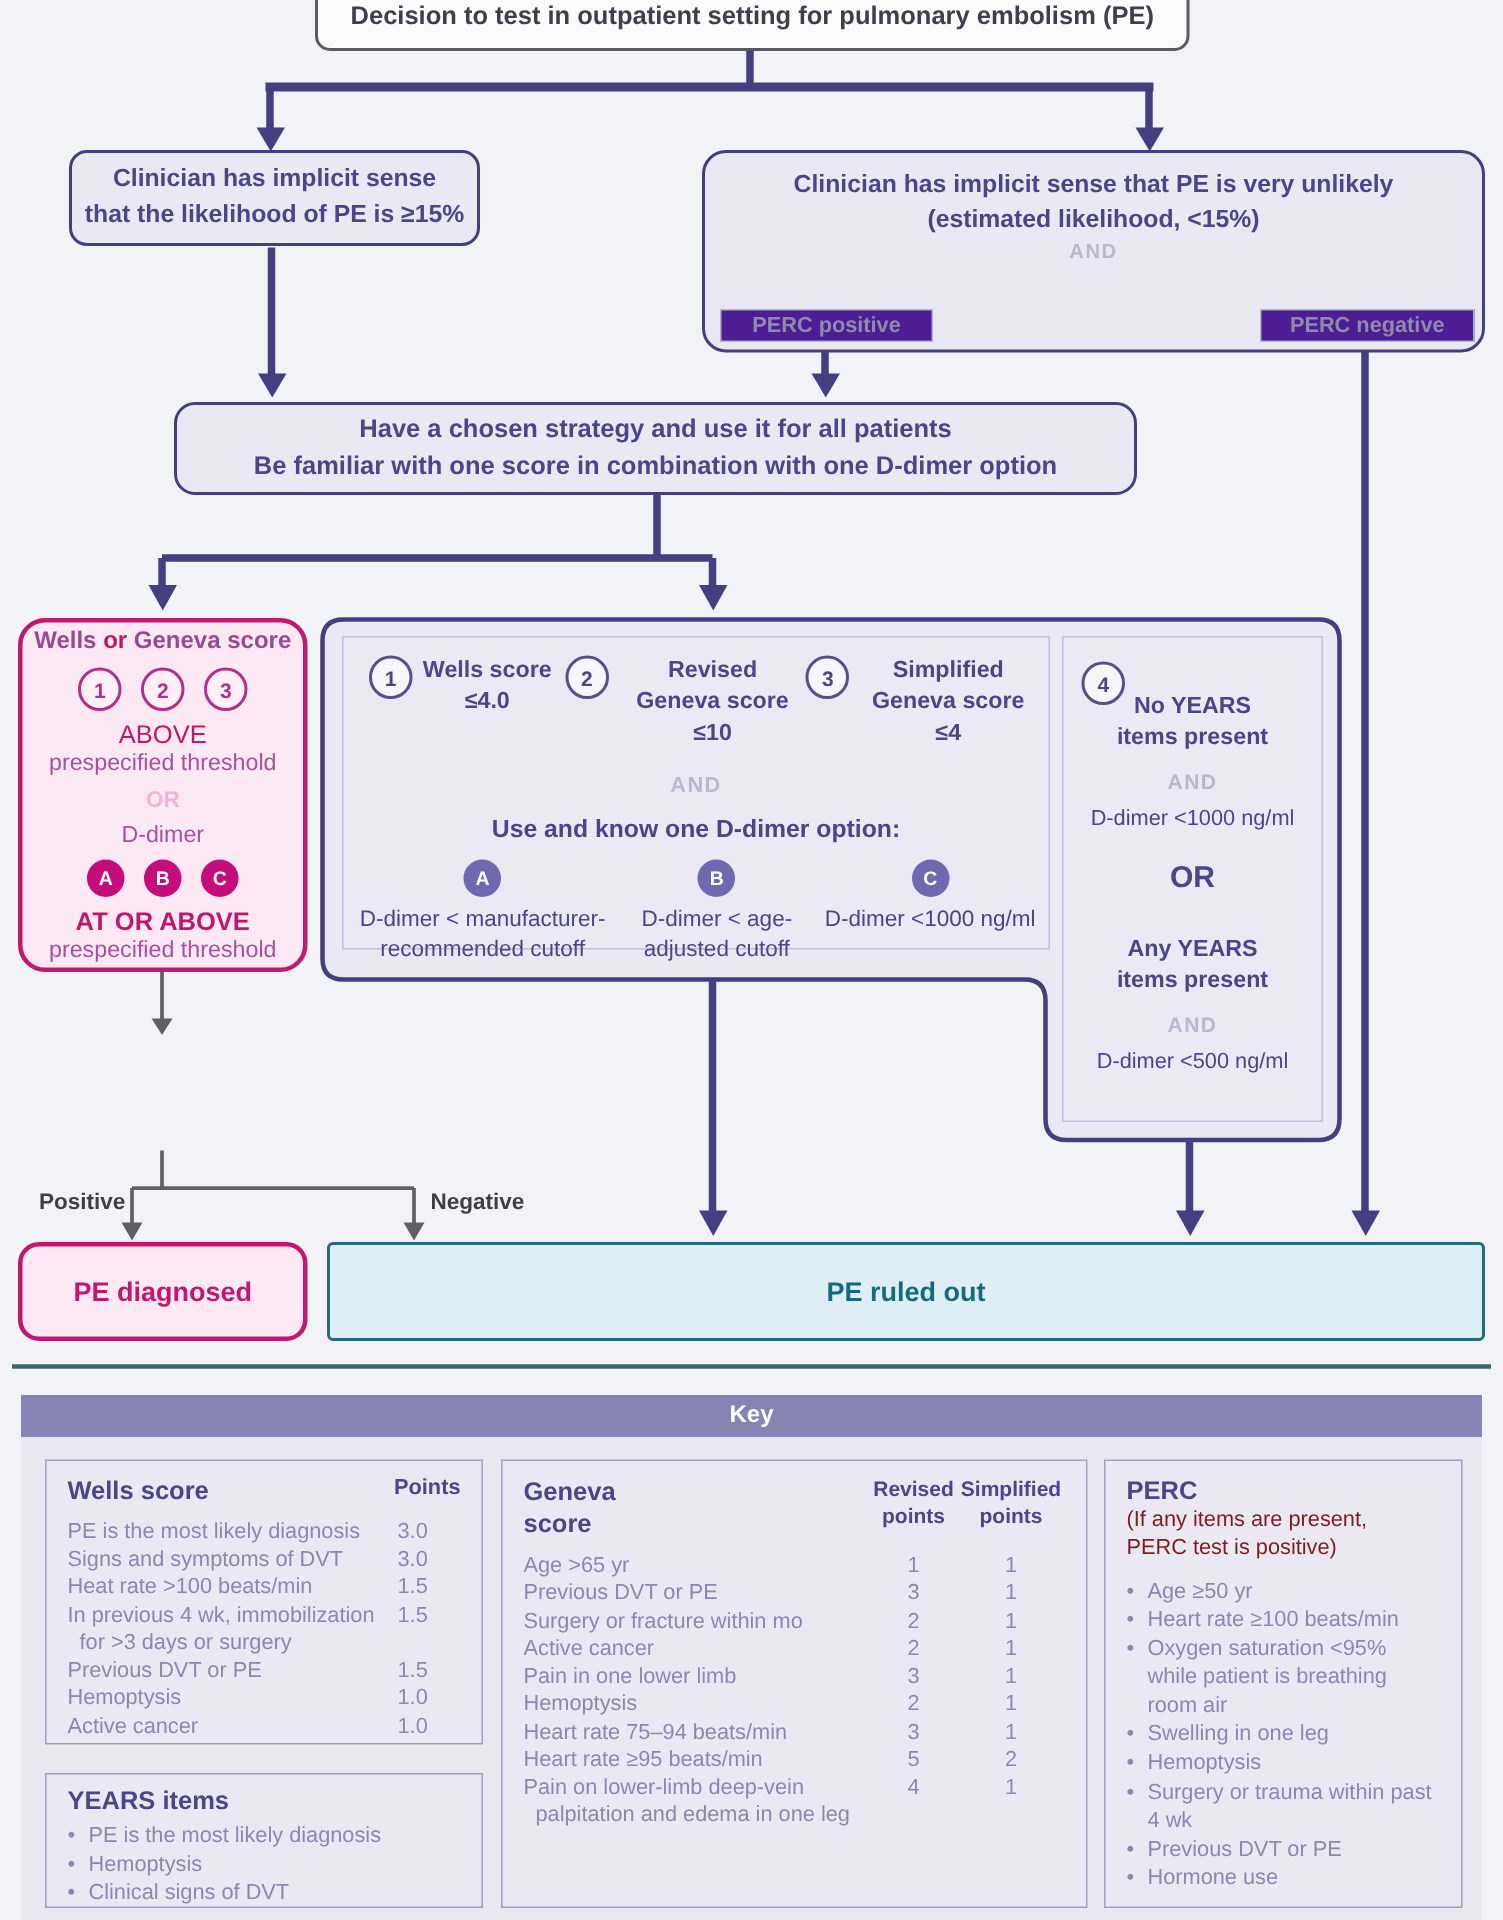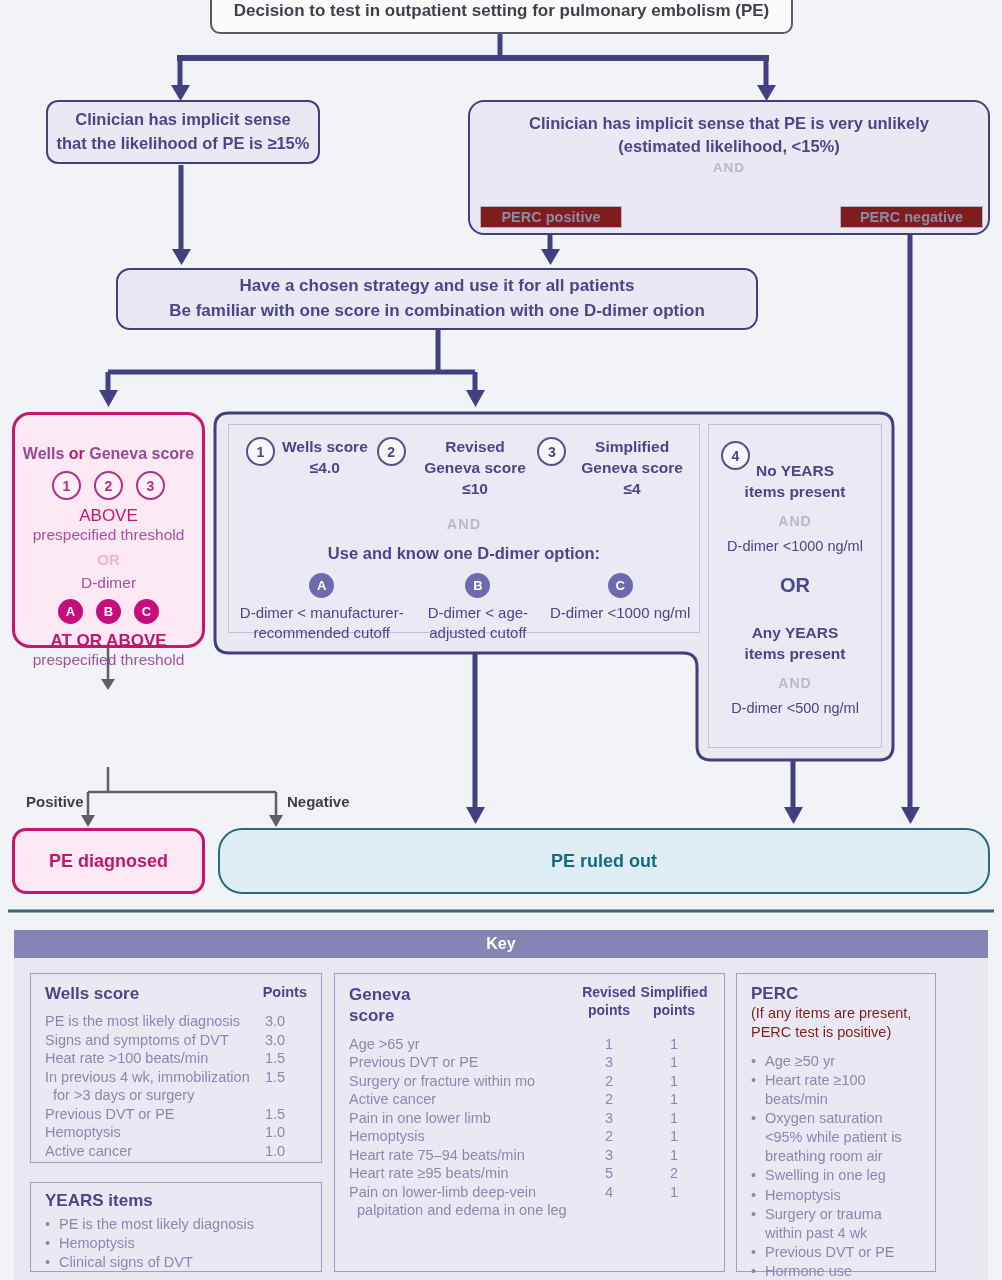--- a/index.html
+++ b/index.html
@@ -3,30 +3,30 @@
 <meta charset="utf-8">
 <style>
   html,body{margin:0;padding:0;background:#f2f3f6;font-family:"Liberation Sans",sans-serif;}
   #stage{position:relative;width:1002px;height:1280px;overflow:hidden;background:#f2f3f6;}
   #wires{position:absolute;left:0;top:0;z-index:1;}
   .box{position:absolute;box-sizing:border-box;z-index:2;display:flex;flex-direction:column;align-items:center;justify-content:center;text-align:center;}
   .lav{background:#e9e8f3;border:2.5px solid #433e7d;color:#4b4589;}
   .boldtxt{font-weight:bold;}
   .topbox{background:#fbfbfc;border:2.5px solid #5a5a63;border-radius:10px;color:#3f3f4a;font-weight:bold;font-size:17px;}
   .gray-and{color:#bab8cc;font-weight:bold;letter-spacing:1px;}
-  .percbox{position:absolute;box-sizing:border-box;background:#7f1d1d;border:1.5px solid #b3b1c6;color:#8d8ba9;font-size:14.5px;font-weight:bold;display:flex;align-items:center;justify-content:center;z-index:3;}
+  .percbox{position:absolute;box-sizing:border-box;background:#4c1d95;border:1.5px solid #b3b1c6;color:#8d8ba9;font-size:14.5px;font-weight:bold;display:flex;align-items:center;justify-content:center;z-index:3;}
   .pinkbox{background:#fce9f3;border:3px solid #c2186e;border-radius:18px;}
   .innerpanel{background:#eae9f4;border:1.5px solid #c2c0db;}
   .numcircle{display:inline-flex;width:25px;height:25px;border:2px solid #55508d;border-radius:50%;background:#f6f6fb;color:#4b4589;font-weight:bold;font-size:14px;align-items:center;justify-content:center;flex:0 0 auto;}
   .numcircle.pinkoutline{border-color:#b42f87;color:#b42f87;background:#fdf1f7;}
   .abc{display:inline-flex;width:25px;height:25px;border-radius:50%;background:#6f6ab0;color:#fff;font-weight:bold;font-size:13px;align-items:center;justify-content:center;}
   .abc.pinkfill{background:#c50e7c;}
   .ctbox{background:#ececec;border:2.5px solid #55555e;border-radius:16px;color:#45454d;font-weight:bold;font-size:15.5px;line-height:1.35;}
   .pediag{background:#fce9f3;border:3px solid #c3176f;border-radius:14px;color:#c3176f;font-weight:bold;font-size:18px;}
-  .peruled{background:#dfeef4;border:2.5px solid #266a80;border-radius:24px;color:#156a82;font-weight:bold;font-size:18px;}
+  .peruled{background:#dfeef4;border:2.5px solid #266a80;border-radius:4px;color:#156a82;font-weight:bold;font-size:18px;}
   .flowlabel{position:absolute;color:#3f3f48;font-weight:bold;font-size:15px;z-index:2;}
   .keybar{background:#8684b4;color:#ffffff;font-weight:bold;font-size:16px;}
   .keypanel{position:absolute;background:#e9e8f1;z-index:2;}
   .keybox{position:absolute;box-sizing:border-box;background:#eae9f3;border:1.5px solid #a19fc0;z-index:3;text-align:left;color:#8a88ae;font-size:14.5px;}
   .keyhead{color:#4b4589;font-weight:bold;font-size:17px;}
   .krow{display:flex;align-items:flex-start;line-height:1.28;}
   .krow .lbl{flex:1;}
   .krow .lbl .l2{padding-left:8px;}
   .krow .val{width:42px;text-align:left;flex:0 0 auto;}
   .gcol{width:58px;text-align:center;flex:0 0 auto;}
@@ -118,21 +118,21 @@
   </div>
   <div class="percbox" style="left:840px;top:206px;width:143px;height:22px;">
     <span>PERC negative</span>
   </div>
 
   <div class="box lav boldtxt" style="left:116px;top:268px;width:642px;height:62px;border-radius:14px;font-size:17px;line-height:1.45;">
     <div>Have a chosen strategy and use it for all patients</div>
     <div>Be familiar with one score in combination with one D-dimer option</div>
   </div>
 
-  <div class="box pinkbox" style="left:12px;top:412px;width:193px;height:236px;justify-content:flex-start;padding-top:30px;">
+  <div class="box pinkbox" style="left:12px;top:412px;width:193px;height:236px;justify-content:flex-start;padding-top:4px;">
     <div style="font-size:16px;color:#9a4796;font-weight:bold;">
       <span>Wells</span>
       <span style="color:#c0176d;">or</span>
       <span>Geneva score</span>
     </div>
     <div style="display:flex;gap:13px;margin-top:8px;">
       <span class="numcircle pinkoutline">1</span>
       <span class="numcircle pinkoutline">2</span>
       <span class="numcircle pinkoutline">3</span>
     </div>
@@ -337,21 +337,21 @@
     <div class="krow">
       <div class="lbl">
           <div>Pain on lower-limb deep-vein</div>
           <div class="l2">palpitation and edema in one leg</div>
         </div>
       <div class="gcol">4</div>
       <div class="gcol2">1</div>
     </div>
   </div>
 
-  <div class="keybox" style="left:736px;top:973px;width:200px;height:299px;padding:10px 14px;">
+  <div class="keybox" style="left:736px;top:973px;width:239px;height:299px;padding:10px 14px;">
     <div class="keyhead">PERC</div>
     <div style="color:#7f1d1d;line-height:1.3;margin-bottom:10px;">
       <div>(If any items are present,</div>
       <div>PERC test is positive)</div>
     </div>
     <ul class="kb">
       <li>Age ≥50 yr</li>
       <li>Heart rate ≥100 beats/min</li>
       <li>Oxygen saturation &lt;95% while patient is breathing room air</li>
       <li>Swelling in one leg</li>

